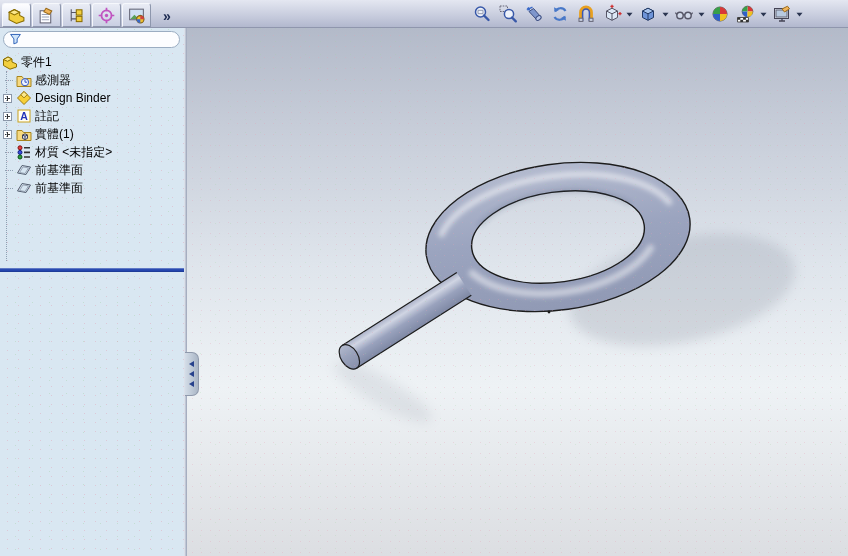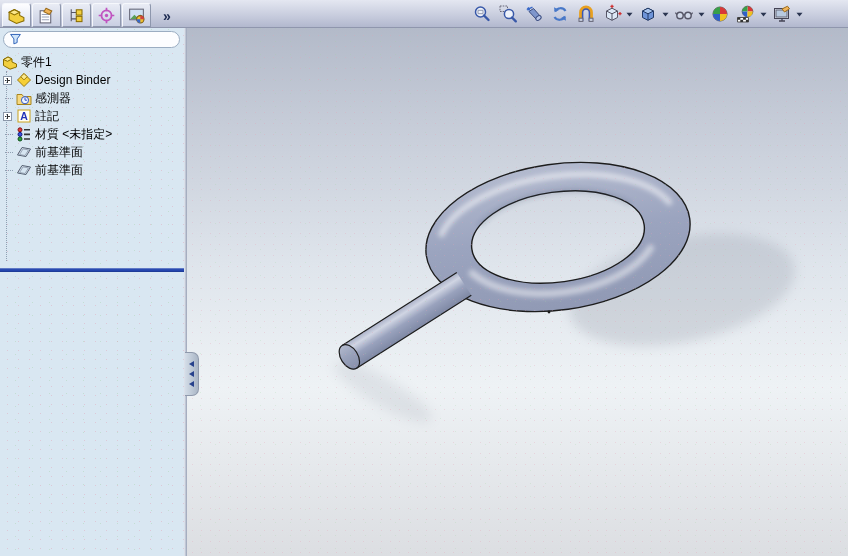--- a/index.html
+++ b/index.html
@@ -279,60 +279,76 @@
           <span class="icon16">
             <svg viewBox="0 0 16 16">
               <path d="M1.5 5.5 L6 3 L10 5 L10 8 L14.5 10 L14.5 13 L8 15.2 L1.5 11.5 Z" fill="#f2cf3f" stroke="#8a6d00"></path>
               <path d="M1.5 5.5 L6 3 L10 5 L5.5 7.3 Z" fill="#fce88a" stroke="#8a6d00"></path>
             </svg>
           </span>
           <span class="label">零件1</span>
         </div>
         <div class="trow child-row">
           <span class="slot">
+            <span class="stub"></span>
+          </span>
+          <span class="icon16">
+            <svg viewBox="0 0 16 16">
+              <path d="M1 4.5 h5 l1.5 2 H15 v8 H1 Z" fill="#f6d980" stroke="#a8841c"></path>
+              <circle cx="9" cy="10.2" r="3.6" fill="#eef4ff" stroke="#2f55c8"></circle>
+              <path d="M9 10.2 V7.6 M9 10.2 H11.1" stroke="#2f55c8" fill="none"></path>
+            </svg>
+          </span>
+          <span class="label">感測器</span>
+        </div>
+        <div class="trow child-row">
+          <span class="slot">
             <svg viewBox="0 0 9 9">
               <rect x="0.5" y="0.5" width="8" height="8" fill="#fff" stroke="#8a96a8"></rect>
               <path d="M2 4.5 h5 M4.5 2 v5" stroke="#333"></path>
             </svg>
           </span>
           <span class="icon16">
             <svg viewBox="0 0 16 16">
               <path d="M8 1.5 L14.5 8 L8 14.5 L1.5 8 Z" fill="#f6cf35" stroke="#9c7b12"></path>
               <path d="M8 1.5 L11.2 4.7 L8 7.9 L4.8 4.7 Z" fill="#fbe98e" stroke="#9c7b12"></path>
             </svg>
           </span>
           <span class="label">Design Binder</span>
         </div>
         <div class="trow child-row">
           <span class="slot">
-            <span class="stub"></span>
-          </span>
-          <span class="icon16">
-            <svg viewBox="0 0 16 16">
-              <path d="M1 4.5 h5 l1.5 2 H15 v8 H1 Z" fill="#f6d980" stroke="#a8841c"></path>
-              <circle cx="9" cy="10.2" r="3.6" fill="#eef4ff" stroke="#2f55c8"></circle>
-              <path d="M9 10.2 V7.6 M9 10.2 H11.1" stroke="#2f55c8" fill="none"></path>
-            </svg>
-          </span>
-          <span class="label">感測器</span>
-        </div>
-        <div class="trow child-row">
-          <span class="slot">
             <svg viewBox="0 0 9 9">
               <rect x="0.5" y="0.5" width="8" height="8" fill="#fff" stroke="#8a96a8"></rect>
               <path d="M2 4.5 h5 M4.5 2 v5" stroke="#333"></path>
             </svg>
           </span>
           <span class="icon16">
             <svg viewBox="0 0 16 16">
               <rect x="2" y="2" width="12" height="12" fill="#fffef5" stroke="#caa21e"></rect>
               <text x="8" y="12" font-size="10.5" font-weight="bold" fill="#2233bb" text-anchor="middle" font-family="Liberation Sans,sans-serif">A</text>
             </svg>
           </span>
           <span class="label">註記</span>
+        </div>
+        <div class="trow child-row">
+          <span class="slot">
+            <svg viewBox="0 0 9 9">
+              <rect x="0.5" y="0.5" width="8" height="8" fill="#fff" stroke="#8a96a8"></rect>
+              <path d="M2 4.5 h5 M4.5 2 v5" stroke="#333"></path>
+            </svg>
+          </span>
+          <span class="icon16">
+            <svg viewBox="0 0 16 16">
+              <path d="M1 4.5 h5 l1.5 2 H15 v8 H1 Z" fill="#f6d980" stroke="#a8841c"></path>
+              <path d="M6.5 9 l2.5 -1.2 2.5 1.2 v3.4 l-2.5 1.2 -2.5 -1.2 Z" fill="#cdd7ee" stroke="#445"></path>
+              <path d="M6.5 9 l2.5 1.2 2.5 -1.2 M9 10.2 v3.4" stroke="#445" fill="none"></path>
+            </svg>
+          </span>
+          <span class="label">實體(1)</span>
         </div>
         <div class="trow child-row">
           <span class="slot">
             <span class="stub"></span>
           </span>
           <span class="icon16">
             <svg viewBox="0 0 16 16">
               <circle cx="4" cy="3.8" r="2" fill="#e03c3c" stroke="#801010"></circle>
               <circle cx="4" cy="8.4" r="2" fill="#3c50e0" stroke="#101c80"></circle>
               <circle cx="4" cy="13" r="2" fill="#2ca03c" stroke="#0c5018"></circle>

